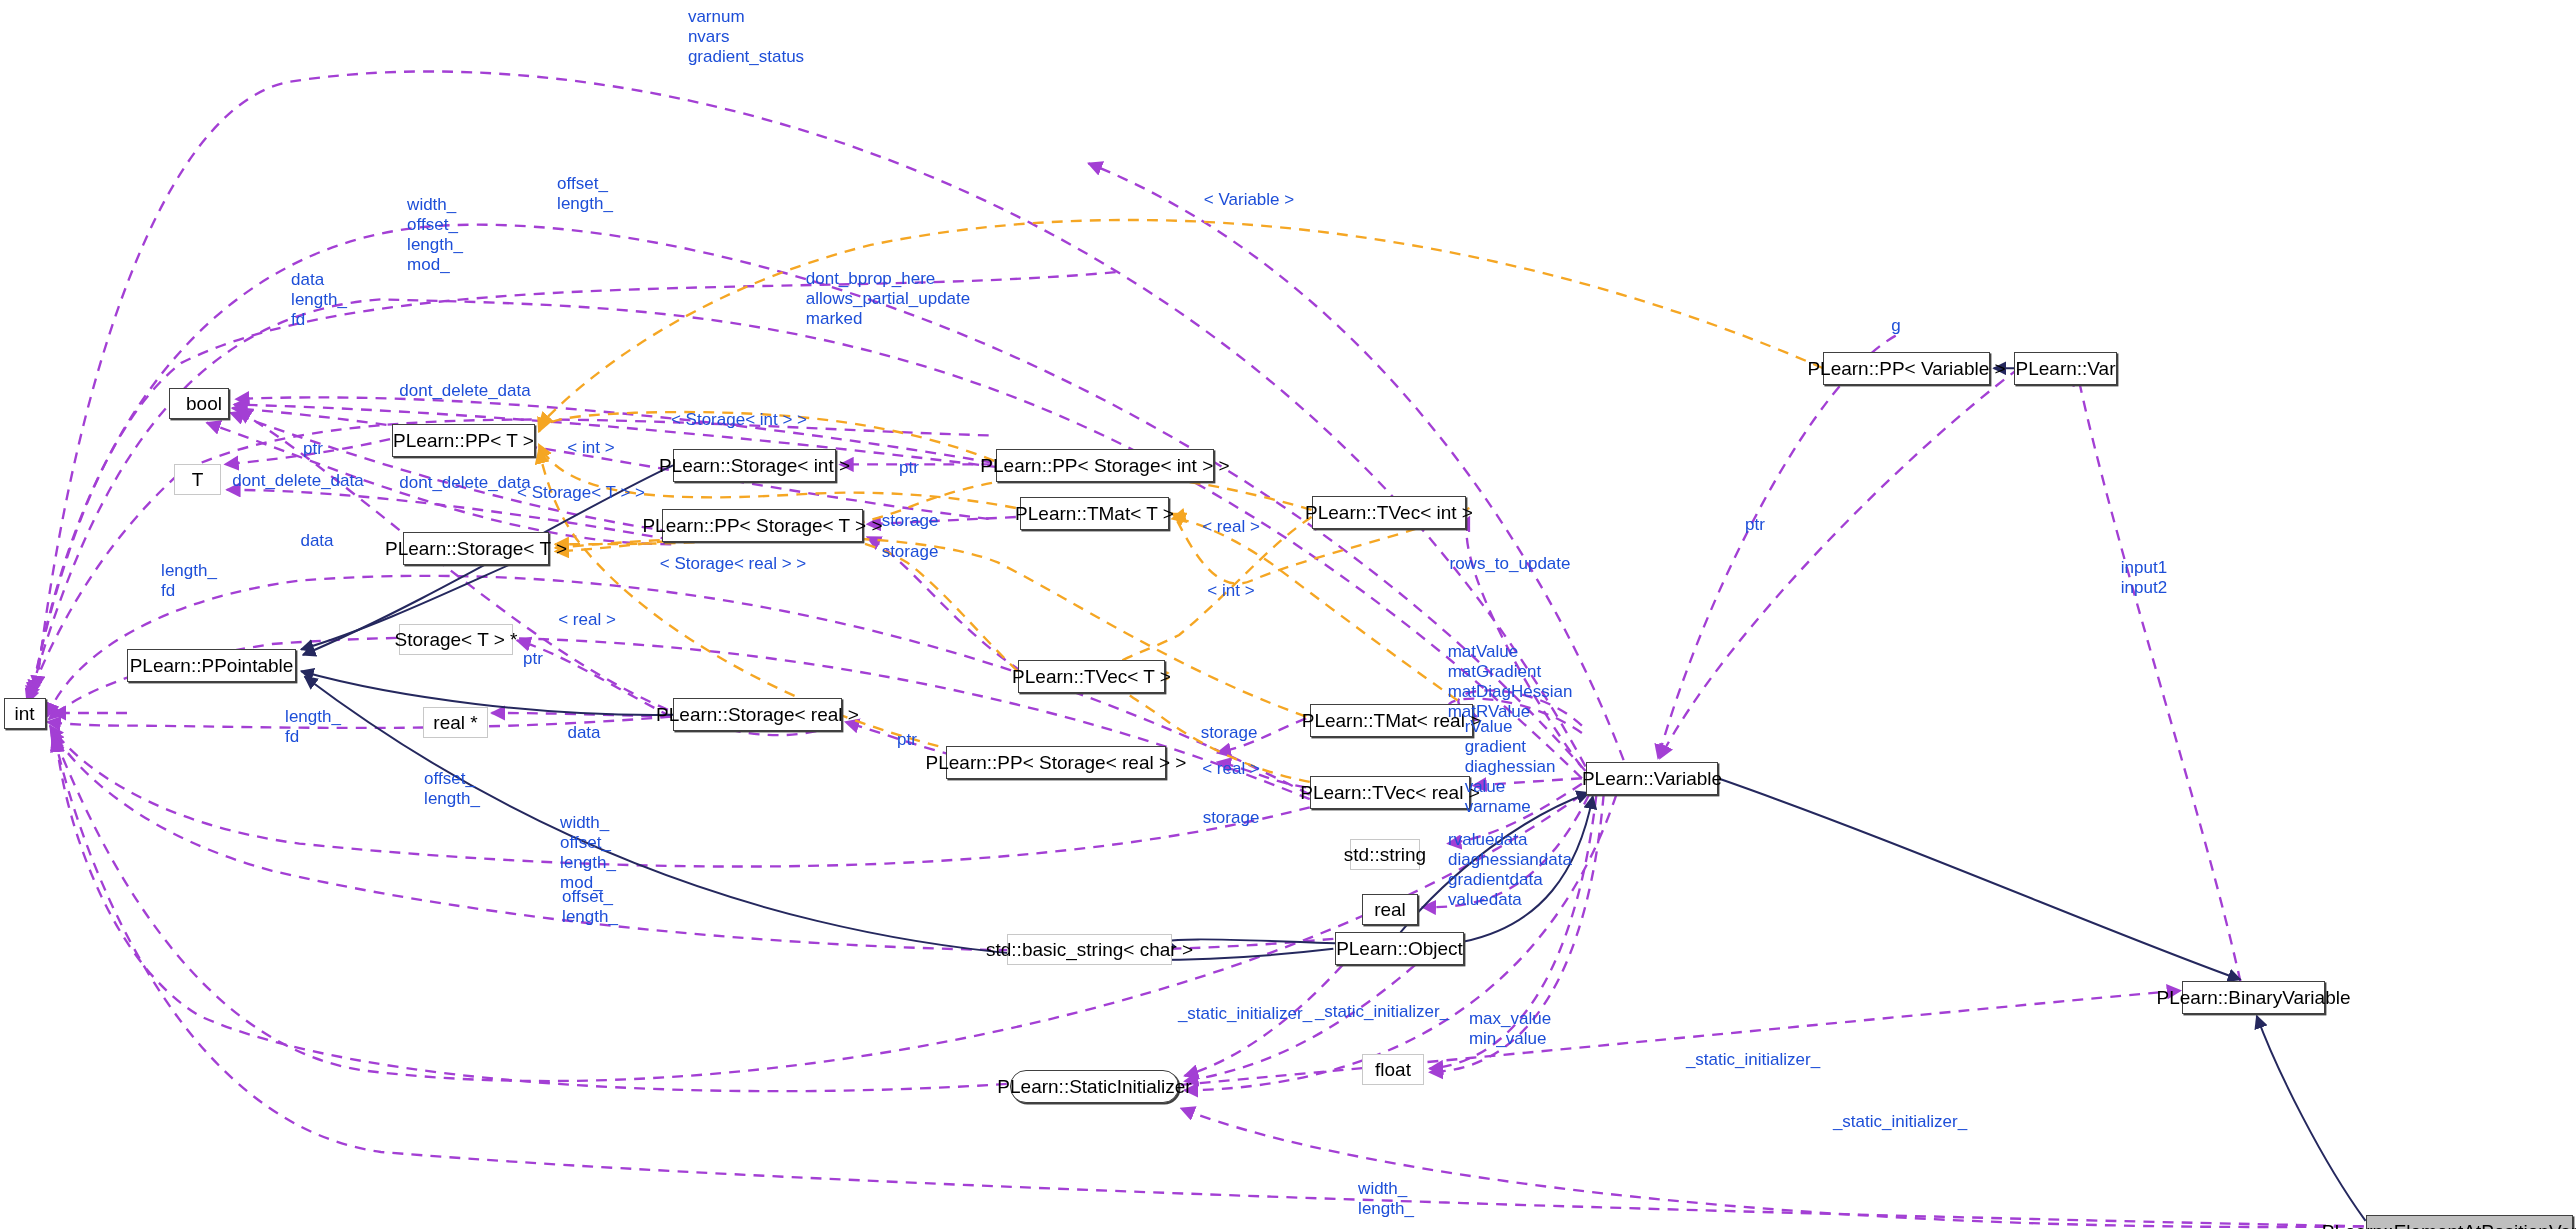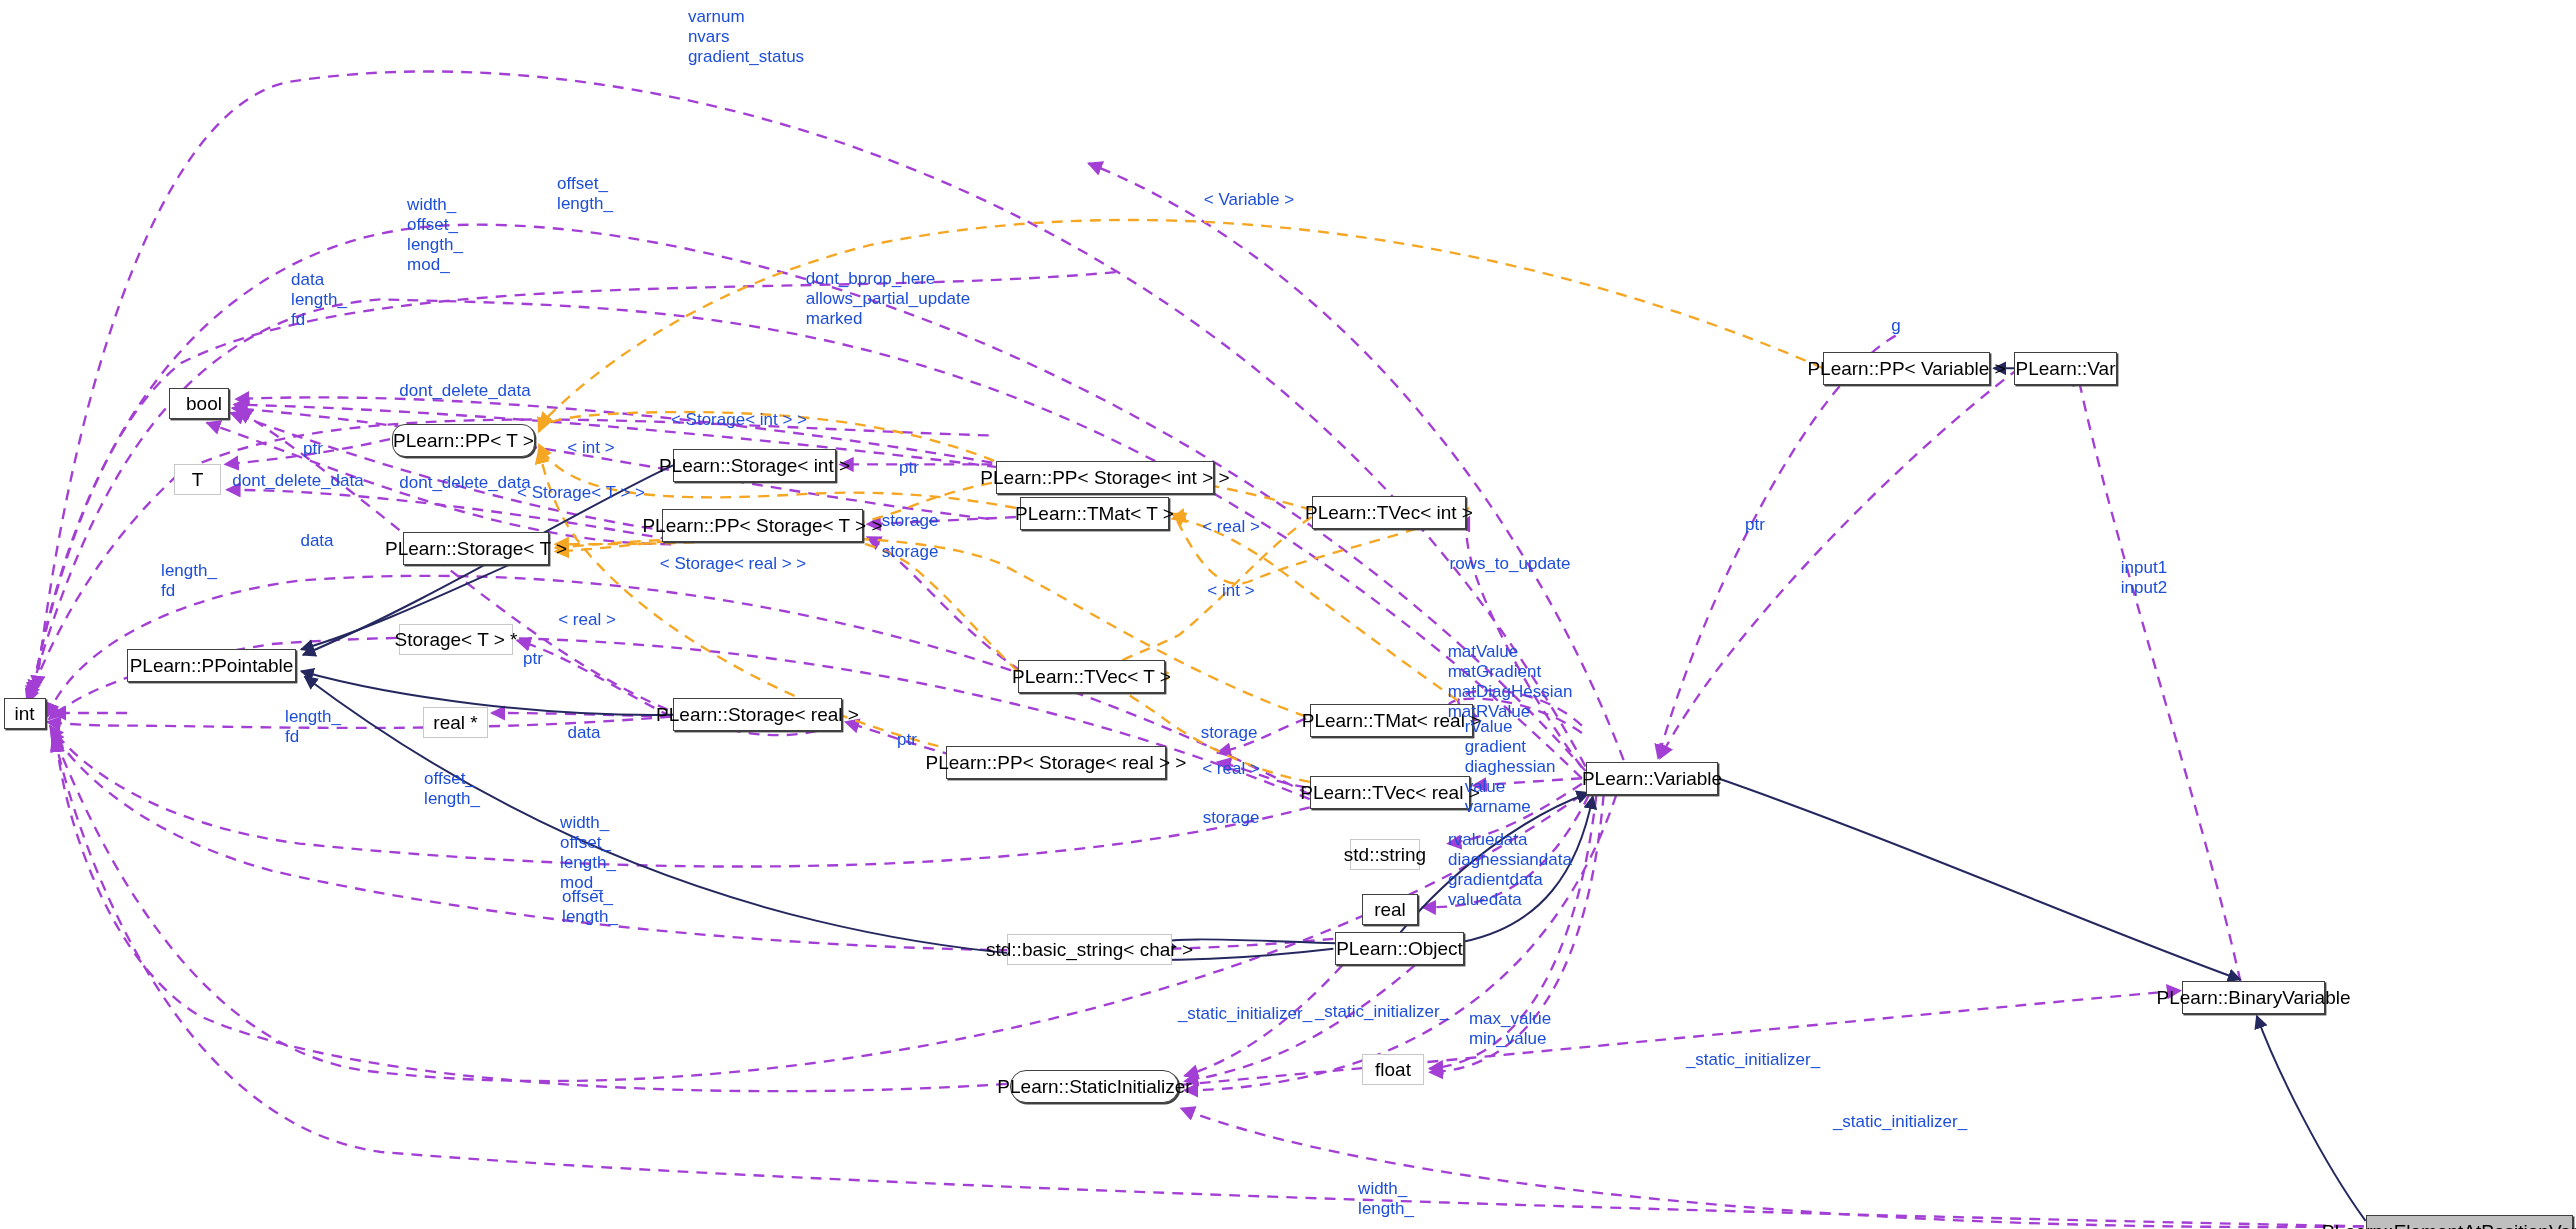--- a/index.html
+++ b/index.html
@@ -156,21 +156,21 @@
 
   <div class="node solid" style="left:3.6px;top:698px;width:42px;height:31px;">
       <span>int</span>
     </div>
   <div class="node solid" style="left:169px;top:388px;width:60px;height:31px;padding-left:19px;">
       <span>bool</span>
     </div>
   <div class="node light" style="left:174px;top:464px;width:47px;height:31px;">
       <span>T</span>
     </div>
-  <div class="node solid" style="left:392px;top:424px;width:143px;height:33px;border-radius:13px;">
+  <div class="node solid" style="left:392px;top:424px;width:143px;height:33px;">
       <span>PLearn::PP&lt; T &gt;</span>
     </div>
   <div class="node solid" style="left:403px;top:532px;width:146px;height:33px;">
       <span>PLearn::Storage&lt; T &gt;</span>
     </div>
   <div class="node light" style="left:399px;top:624px;width:114px;height:31px;">
       <span>Storage&lt; T &gt; *</span>
     </div>
   <div class="node solid" style="left:127px;top:649px;width:169px;height:33px;">
       <span>PLearn::PPointable</span>
@@ -183,21 +183,21 @@
     </div>
   <div class="node solid" style="left:662px;top:509px;width:201px;height:33px;">
       <span>PLearn::PP&lt; Storage&lt; T &gt; &gt;</span>
     </div>
   <div class="node solid" style="left:673px;top:698px;width:169px;height:33px;">
       <span>PLearn::Storage&lt; real &gt;</span>
     </div>
   <div class="node solid" style="left:946px;top:746px;width:220px;height:33px;">
       <span>PLearn::PP&lt; Storage&lt; real &gt; &gt;</span>
     </div>
-  <div class="node solid" style="left:996px;top:449px;width:218px;height:33px;margin-top:12px;">
+  <div class="node solid" style="left:996px;top:449px;width:218px;height:33px;">
       <span>PLearn::PP&lt; Storage&lt; int &gt; &gt; </span>
     </div>
   <div class="node solid" style="left:1020px;top:497px;width:149px;height:33px;">
       <span>PLearn::TMat&lt; T &gt;</span>
     </div>
   <div class="node solid" style="left:1018px;top:660px;width:147px;height:33px;">
       <span>PLearn::TVec&lt; T &gt;</span>
     </div>
   <div class="node solid" style="left:1312px;top:496px;width:154px;height:33px;">
       <span>PLearn::TVec&lt; int &gt;</span>

